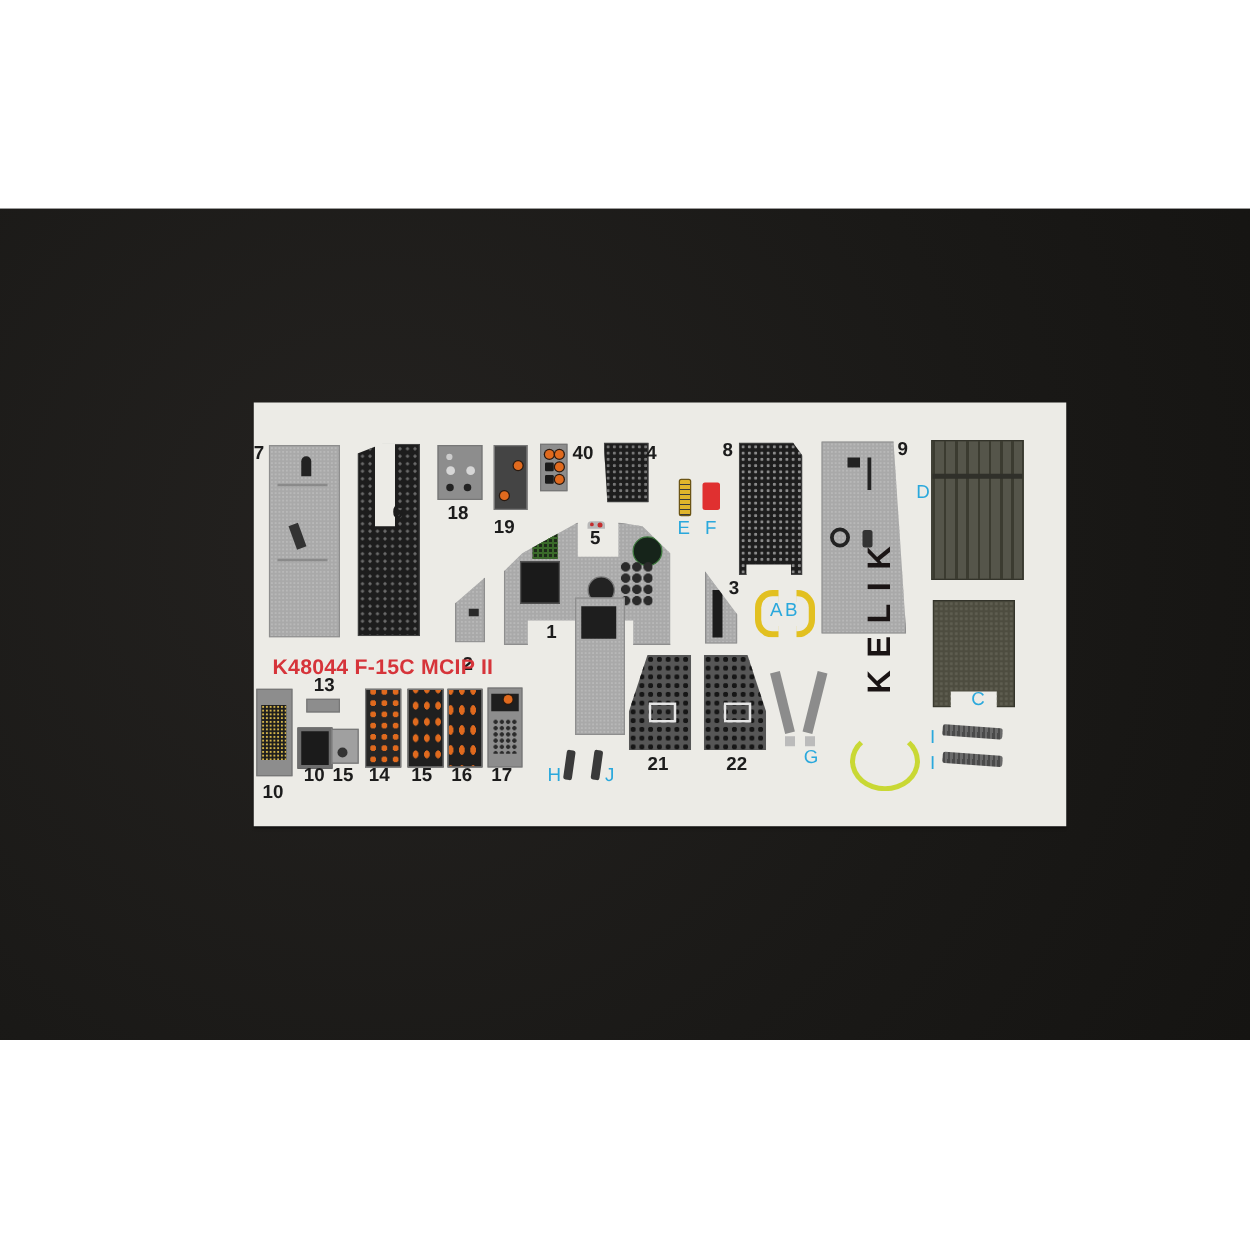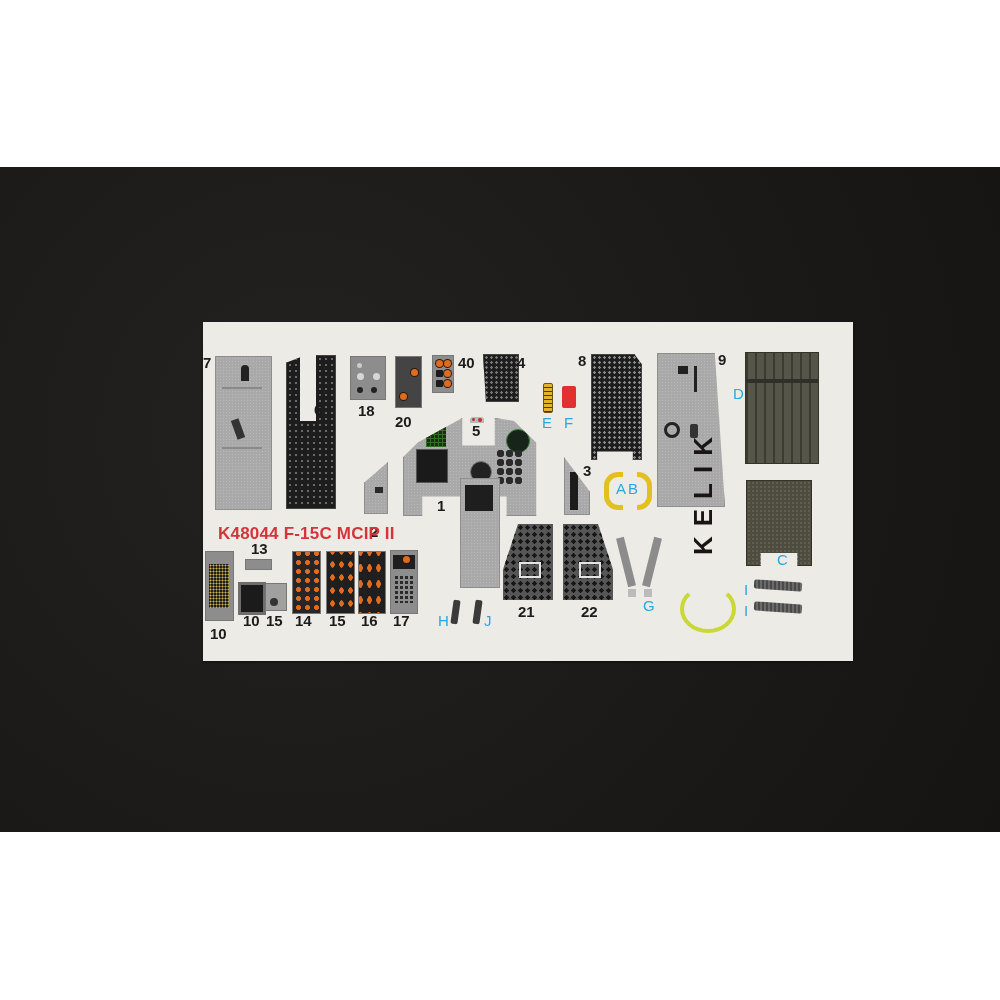--- a/index.html
+++ b/index.html
@@ -49,21 +49,21 @@
   <div style="position:absolute;left:22px;top:16px;width:7px;height:7px;border-radius:50%;background:#d6d6d6;"></div>
   <div style="position:absolute;left:6px;top:30px;width:6px;height:6px;border-radius:50%;background:#222;"></div>
   <div style="position:absolute;left:20px;top:30px;width:6px;height:6px;border-radius:50%;background:#222;"></div>
 </div>
 <span class="lbl" style="left:358px;top:403px;">18</span>
 
 <div class="part btnpanel dotgrid" style="left:395px;top:356px;width:25px;height:50px;background-color:#444;">
   <div class="btn or" style="left:15px;top:12px;"></div>
   <div class="btn or" style="left:4px;top:36px;"></div>
 </div>
-<span class="lbl" style="left:395px;top:414px;">20</span>
+<span class="lbl" style="left:395px;top:414px;">19</span>
 
 <div class="part btnpanel" style="left:432px;top:355px;width:20px;height:36px;">
   <div class="btn or" style="left:3px;top:4px;"></div>
     <div class="btn or" style="left:11px;top:4px;"></div>
   <div class="btn" style="left:3px;top:14px;"></div>
     <div class="btn or" style="left:11px;top:14px;"></div>
   <div class="btn" style="left:3px;top:24px;"></div>
     <div class="btn or" style="left:11px;top:24px;"></div>
 </div>
 <span class="lbl" style="left:458px;top:355px;">40</span>

